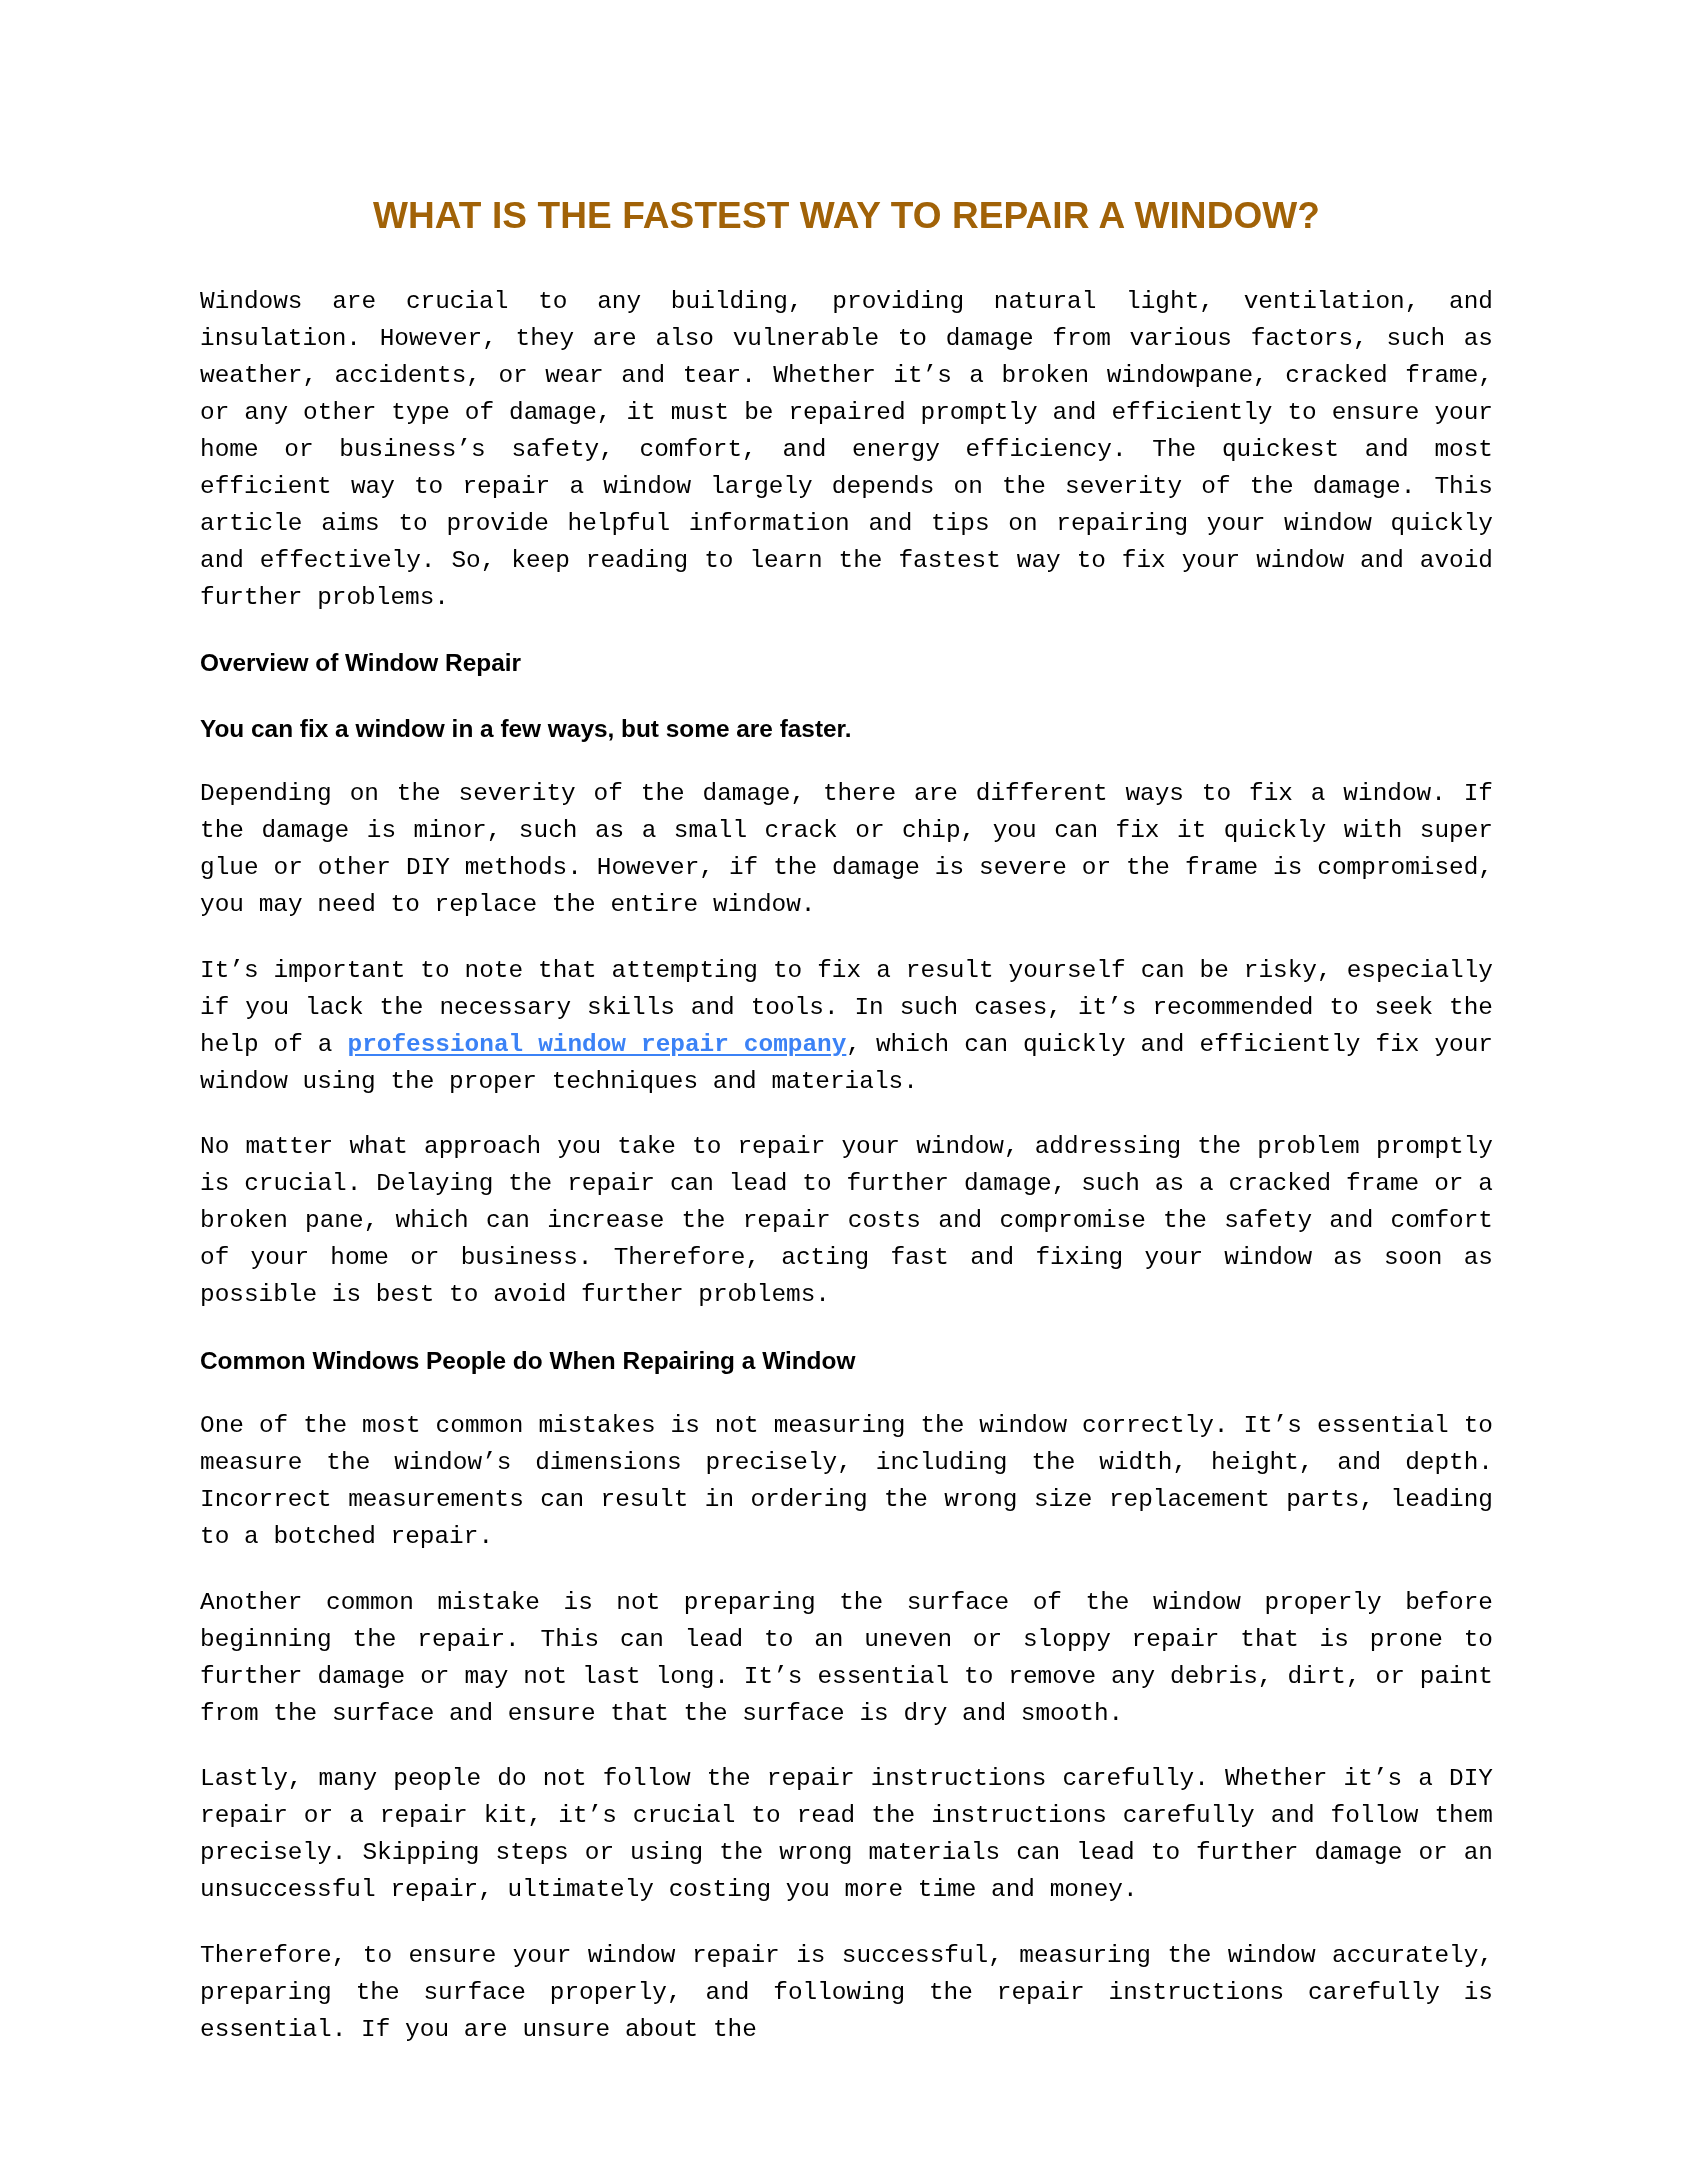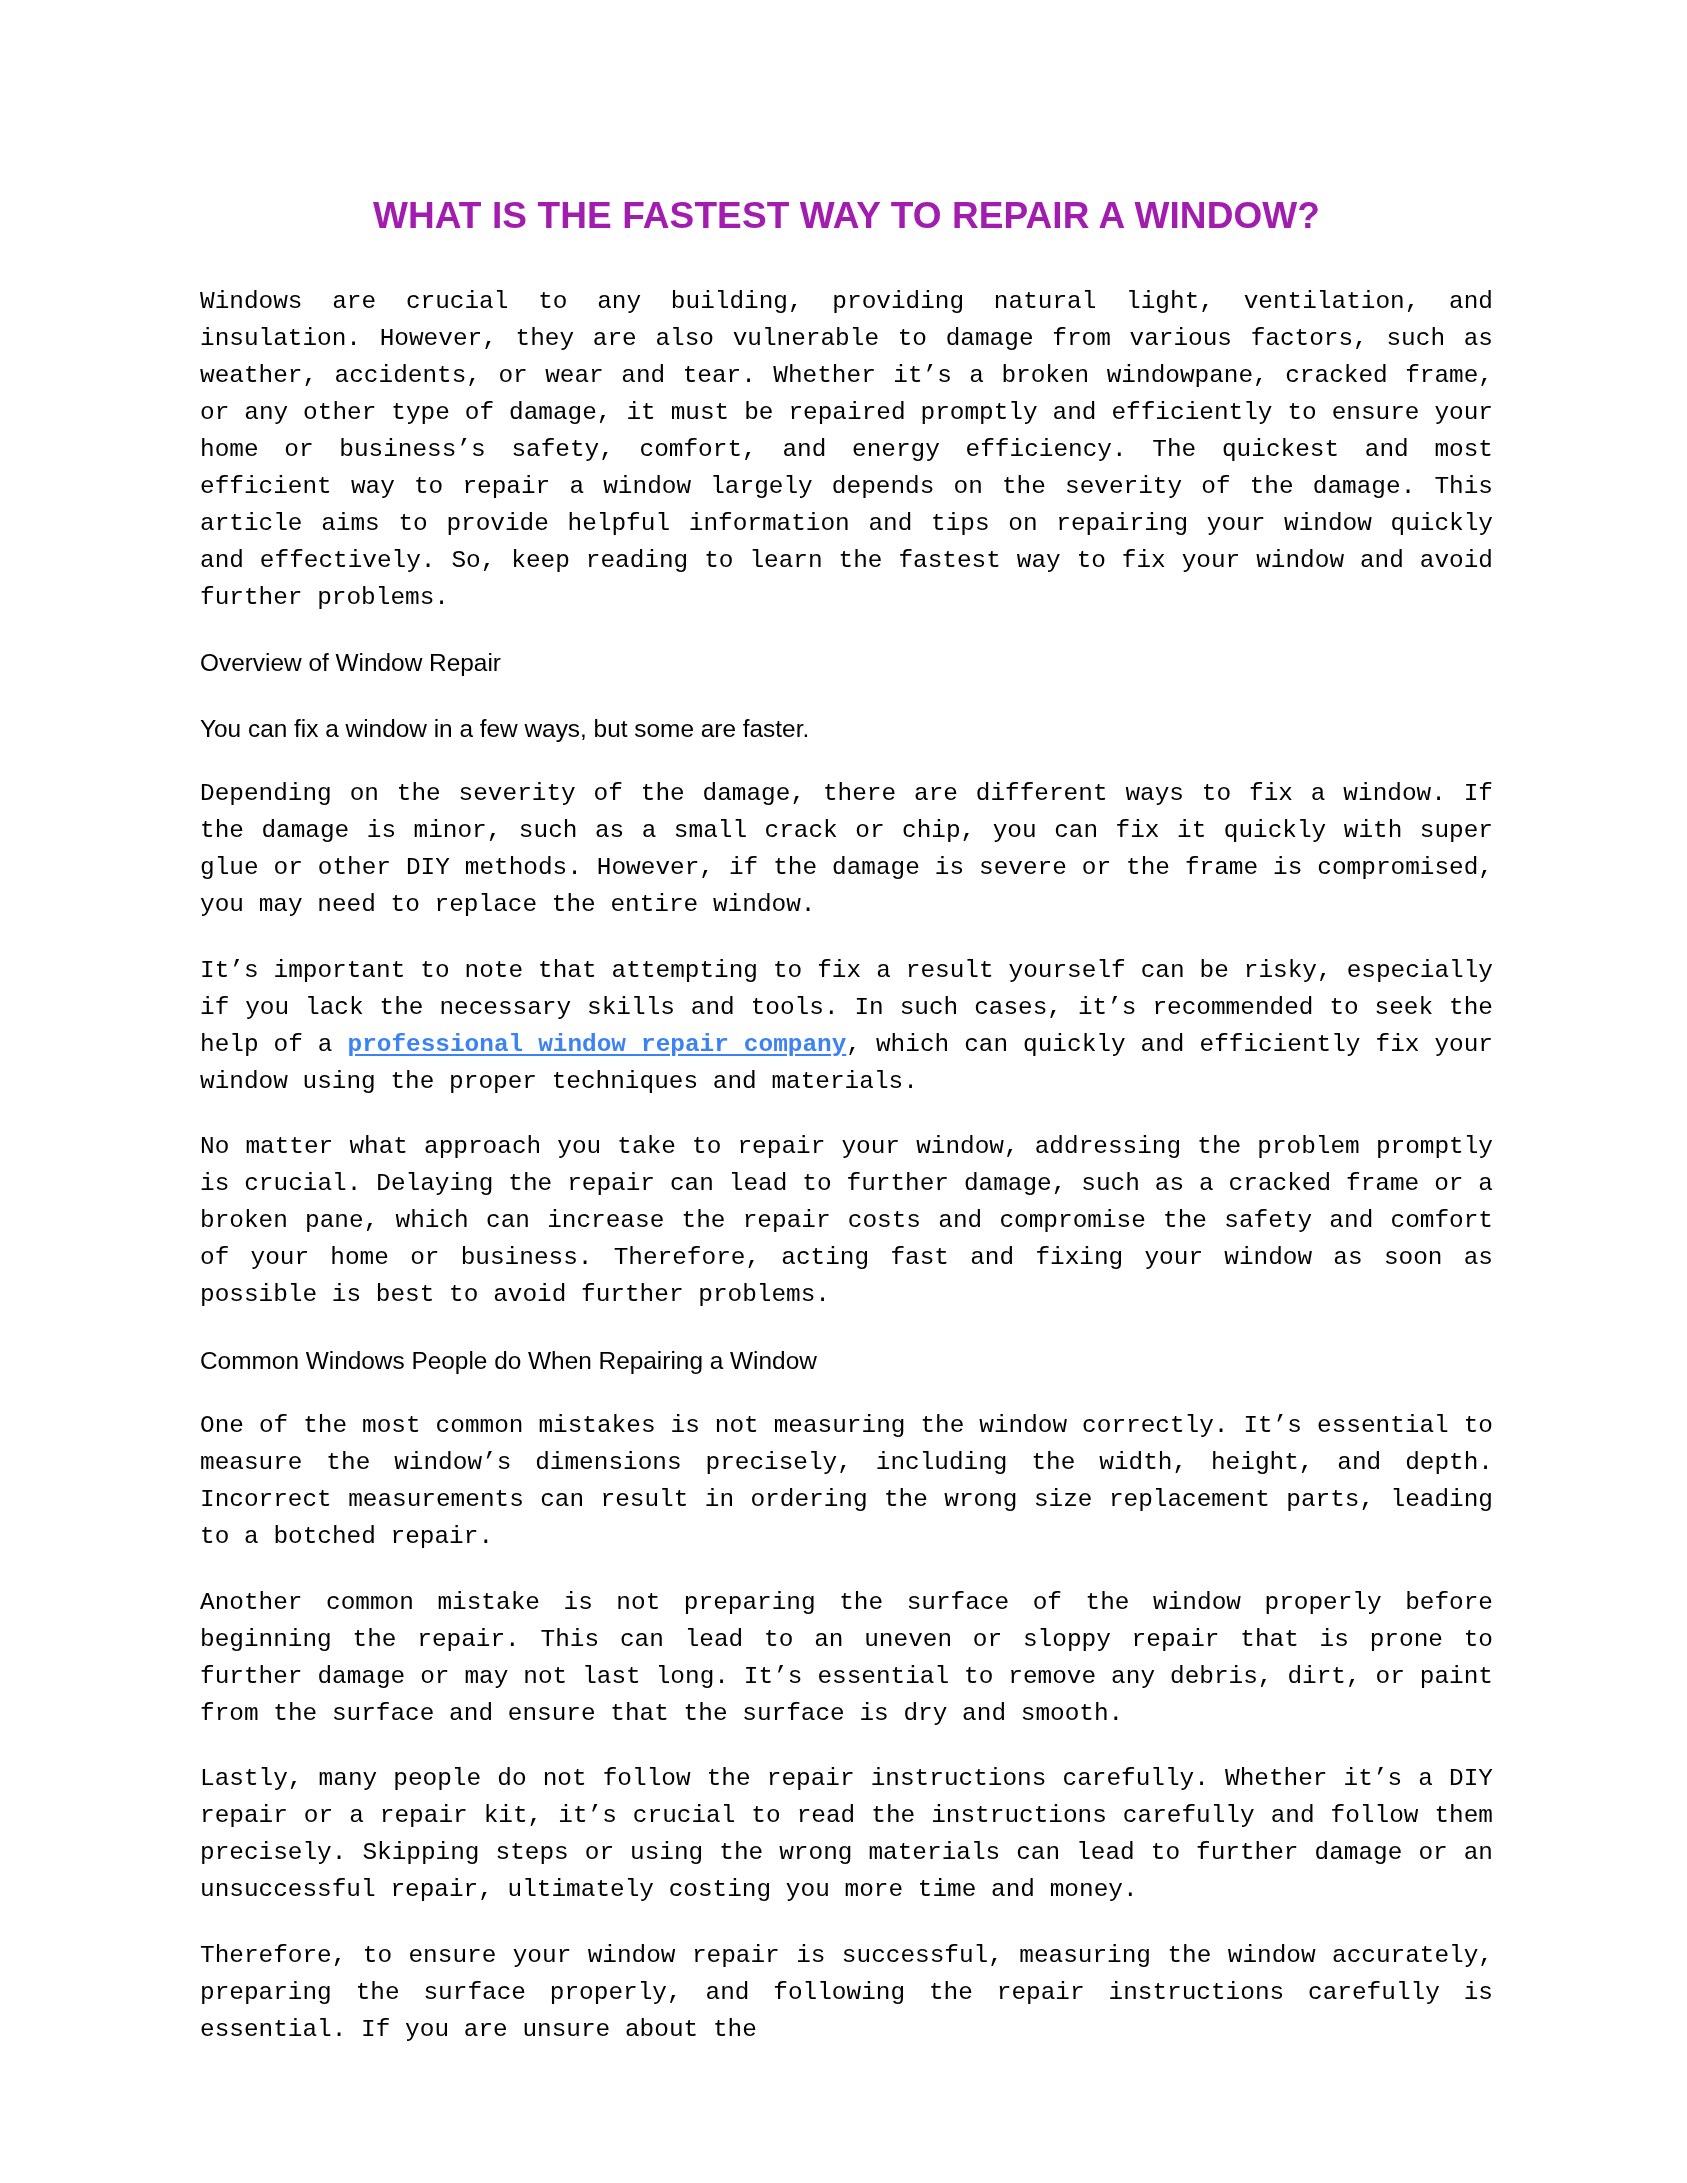--- a/index.html
+++ b/index.html
@@ -26,21 +26,21 @@
   .content {
     position: absolute;
     left: 200px;
     top: 194px;
     width: 1293px;
   }
 
   .doc-title {
     font-size: 37px;
     font-weight: bold;
-    color: #a21caf;
+    color: #a16207;
     text-align: center;
     letter-spacing: 0.1px;
     line-height: 1.18;
     margin: 0 0 45px 0;
     white-space: nowrap;
   }
 
   .para {
     font-size: 24.4px;
     line-height: 37px;
@@ -52,21 +52,21 @@
     font-family: Liberation Mono, monospace;
   }
 
   .para:last-child {
     margin-bottom: 8px;
   }
 
   .heading {
     font-size: 24.4px;
     line-height: 37px;
-    font-weight: normal;
+    font-weight: bold;
     color: #000000;
     text-align: left;
     margin: 0 0 28.5px 0;
   }
 
   a.doclink {
     color: #3b82f6;
     font-weight: bold;
     text-decoration: underline;
     text-underline-offset: 2.9px;

